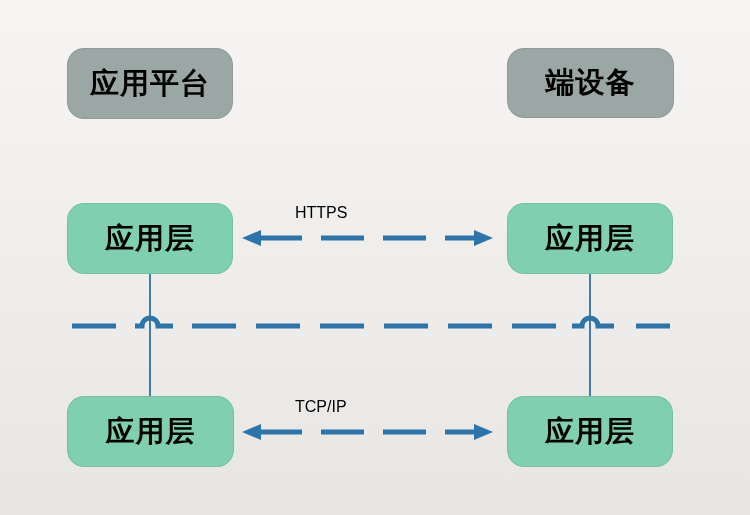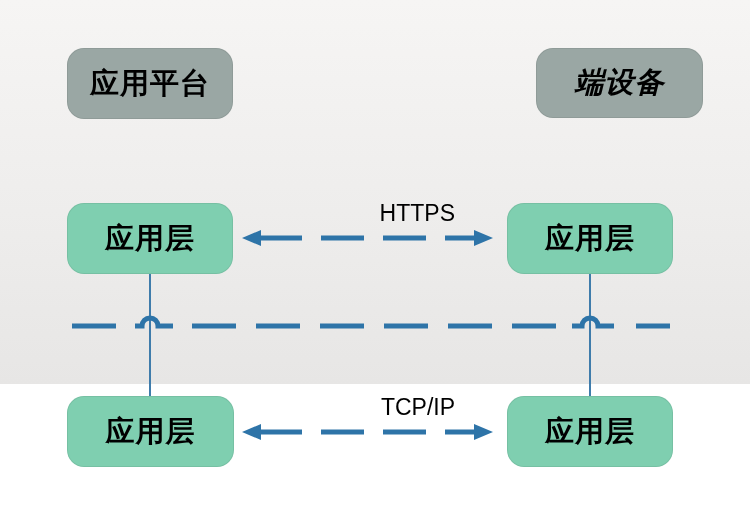--- a/index.html
+++ b/index.html
@@ -8,21 +8,21 @@
   }
   body {
     width: 750px;
     height: 515px;
     overflow: hidden;
     font-family: "Liberation Sans", sans-serif;
   }
   .canvas {
     position: relative;
     width: 750px;
-    height: 384px;
+    height: 515px;
     background: linear-gradient(180deg, #f6f5f4 0%, #eeedec 55%, #e7e6e5 100%);
   }
   .connector-layer {
     position: absolute;
     left: 0;
     top: 0;
     width: 750px;
     height: 515px;
   }
   .box {
@@ -35,31 +35,31 @@
     font-size: 29px;
     letter-spacing: 1px;
     color: #000000;
     box-sizing: border-box;
     border: 1px solid rgba(0,0,0,0.07);
   }
   .header-box { background: #9aa7a4; }
   .layer-box  { background: #7fcfb0; font-family: Liberation Serif, serif; }
 
   .pos-platform-header    { left: 67px;  top: 48px;  width: 166px; height: 71px; }
-  .pos-device-header      { left: 536px; top: 48px;  width: 167px; height: 70px; font-style: italic; }
+  .pos-device-header      { left: 507px; top: 48px;  width: 167px; height: 70px; }
   .pos-platform-app-top   { left: 67px;  top: 203px; width: 166px; height: 71px; }
   .pos-device-app-top     { left: 507px; top: 203px; width: 166px; height: 71px; }
   .pos-platform-app-bottom{ left: 67px;  top: 396px; width: 167px; height: 71px; }
   .pos-device-app-bottom  { left: 507px; top: 396px; width: 166px; height: 71px; }
 
   .arrow-label {
     position: absolute;
     width: 160px;
-    text-align: right;
-    font-size: 23px;
+    text-align: left;
+    font-size: 16px;
     line-height: 22px;
     color: #000000;
   }
   .lbl-https { left: 295px; top: 202px; }
   .lbl-tcpip { left: 295px; top: 396px; }
 </style>
 </head>
 <body>
 
 <div class="canvas">

